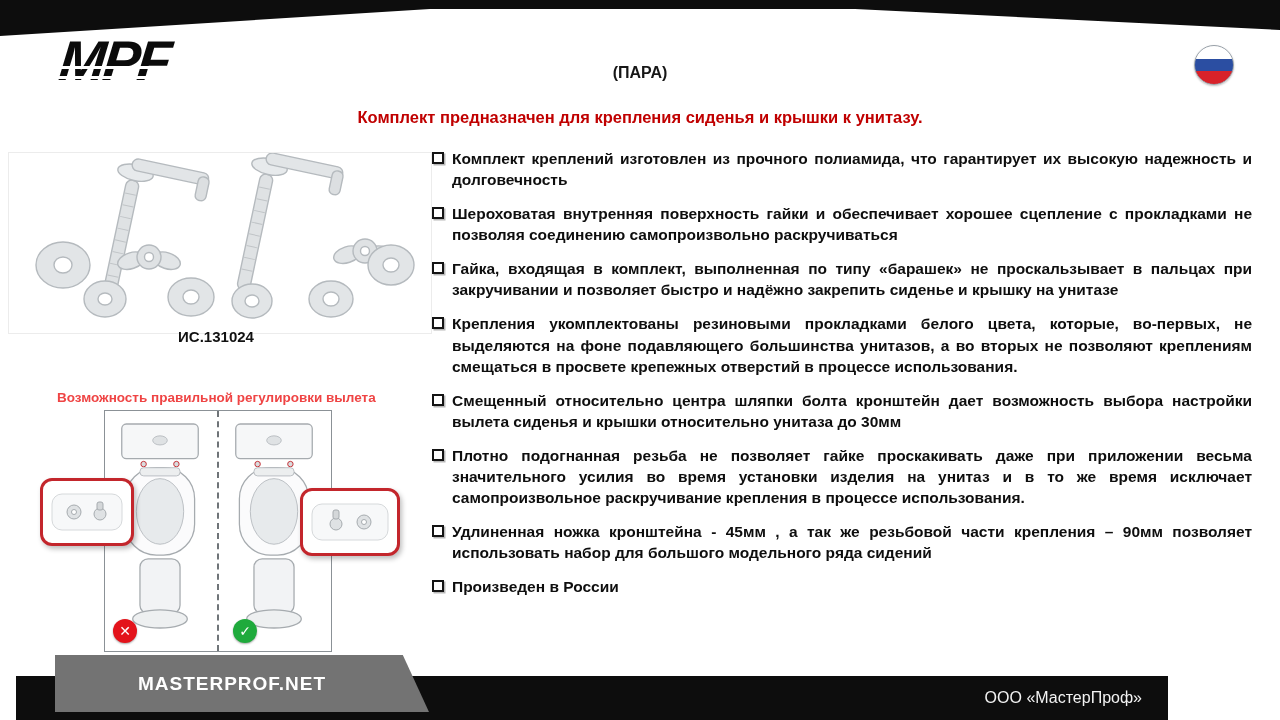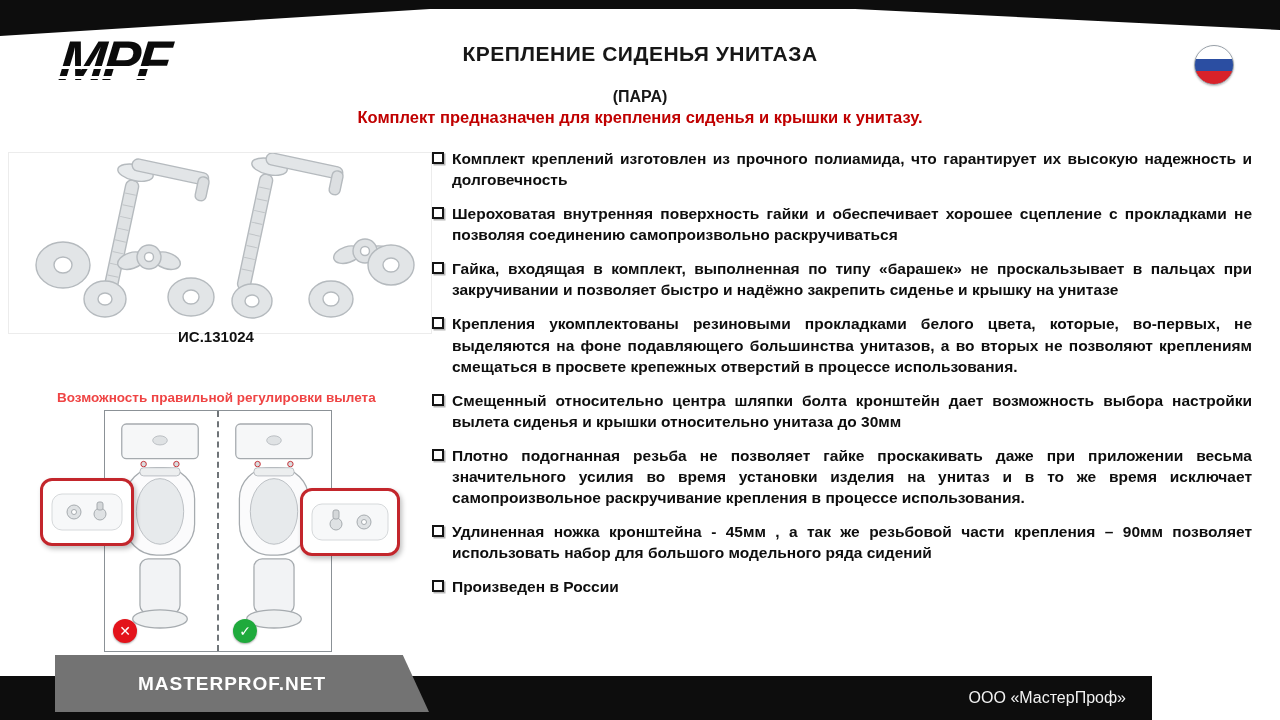--- a/index.html
+++ b/index.html
@@ -88,21 +88,21 @@
   .bullet-box{
     flex:0 0 auto; width:12px; height:12px; margin-top:4px;
     border:2px solid #141414; background:#fff; box-shadow:1.5px 1.5px 0 rgba(0,0,0,.28);
   }
   .bullet-text{
     font-size:15.5px; font-weight:700; color:#0e0e0e; line-height:1.36; text-align:justify;
   }
 
   
   .footer-bar{
-    position:absolute; left:0; bottom:0; width:1152px; height:44px; background:#0d0d0d;
+    position:absolute; left:16px; bottom:0; width:1152px; height:44px; background:#0d0d0d;
   }
   .company{
     position:absolute; right:26px; bottom:0; height:44px; line-height:44px;
     color:#f2f2f2; font-size:16px;
   }
   .site-banner{
     position:absolute; left:55px; top:655px; width:374px; height:57px;
     background:#737373; clip-path:polygon(0 0,93% 0,100% 100%,0 100%);
     display:flex; align-items:center; justify-content:center;
   }
@@ -117,21 +117,20 @@
 
   <div class="top-band"></div>
 
   <div class="logo">
     <span>MPF</span>
   </div>
 
   <div class="flag"></div>
 
   <div class="title-wrap">
-    <div class="title-line1">КРЕПЛЕНИЕ СИДЕНЬЯ УНИТАЗА</div>
     <div class="title-line2">(ПАРА)</div>
   </div>
 
   <div class="subtitle">Комплект предназначен для крепления сиденья и крышки к унитазу.</div>
 
   <div class="product-image">
     <svg width="422" height="180" viewBox="0 0 422 180">
       <g stroke="#b5babe" stroke-width="1.4" fill="#e2e5e7">
 
         <g transform="translate(118,26) rotate(12)">

